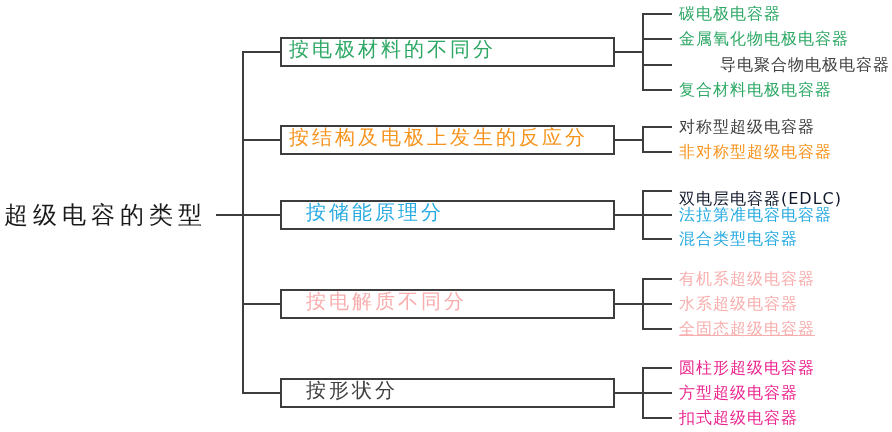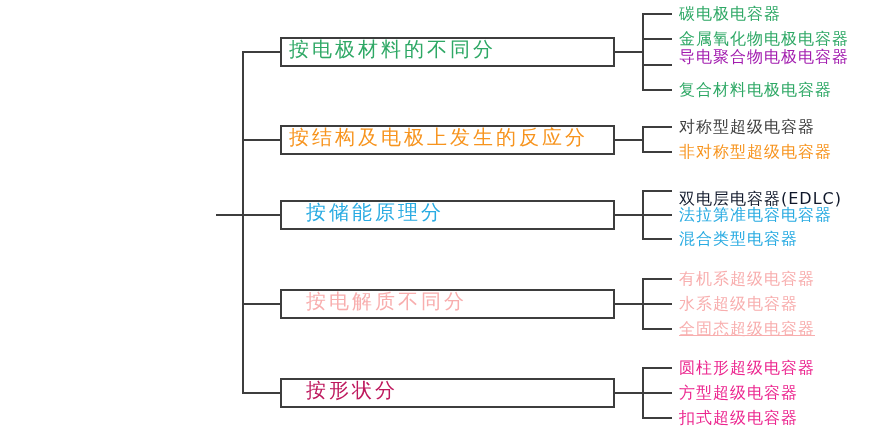--- a/index.html
+++ b/index.html
@@ -72,40 +72,41 @@
 
     <line x1="642" y1="279" x2="672" y2="279"></line>
     <line x1="642" y1="304" x2="672" y2="304"></line>
     <line x1="642" y1="329" x2="672" y2="329"></line>
 
     <line x1="642" y1="368" x2="672" y2="368"></line>
     <line x1="642" y1="393" x2="672" y2="393"></line>
     <line x1="642" y1="418" x2="672" y2="418"></line>
   </svg>
 
+  <div class="root-label">超级电容的类型</div>
 
   <div class="box" style="top:37px">
     <span class="box-label" style="color: rgb(46, 168, 101);">按电极材料的不同分</span>
   </div>
   <div class="box" style="top:125px">
     <span class="box-label" style="color: rgb(247, 148, 30);">按结构及电极上发生的反应分</span>
   </div>
   <div class="box indent" style="top:200px">
     <span class="box-label" style="color: rgb(41, 171, 226);">按储能原理分</span>
   </div>
   <div class="box indent" style="top:289px">
     <span class="box-label" style="color: rgb(248, 174, 174);">按电解质不同分</span>
   </div>
   <div class="box indent" style="top:378px">
-    <span class="box-label" style="color: #be185d;">按形状分</span>
+    <span class="box-label" style="color: #404040;">按形状分</span>
   </div>
 
   <div class="leaf" style="top: 3px; color: rgb(46, 168, 101);">碳电极电容器</div>
   <div class="leaf" style="top: 28px; color: rgb(46, 168, 101);">金属氧化物电极电容器</div>
-  <div class="leaf" style="top: 46px; color: #a21caf;">导电聚合物电极电容器</div>
+  <div class="leaf" style="top: 54px; color: #404040; margin-left: 41px;">导电聚合物电极电容器</div>
   <div class="leaf" style="top: 79px; color: rgb(46, 168, 101);">复合材料电极电容器</div>
 
   <div class="leaf" style="top: 116px; color: #404040;">对称型超级电容器</div>
   <div class="leaf" style="top: 141px; color: rgb(247, 148, 30);">非对称型超级电容器</div>
 
   <div class="leaf" style="top: 188px; color: #0f172a;">双电层电容器(EDLC)</div>
   <div class="leaf" style="top: 228px; color: rgb(41, 171, 226);">混合类型电容器</div>
   <div class="leaf" style="top: 204px; color: rgb(41, 171, 226);">法拉第准电容电容器</div>
 
   <div class="leaf" style="top: 268px; color: rgb(248, 174, 174);">有机系超级电容器</div>

